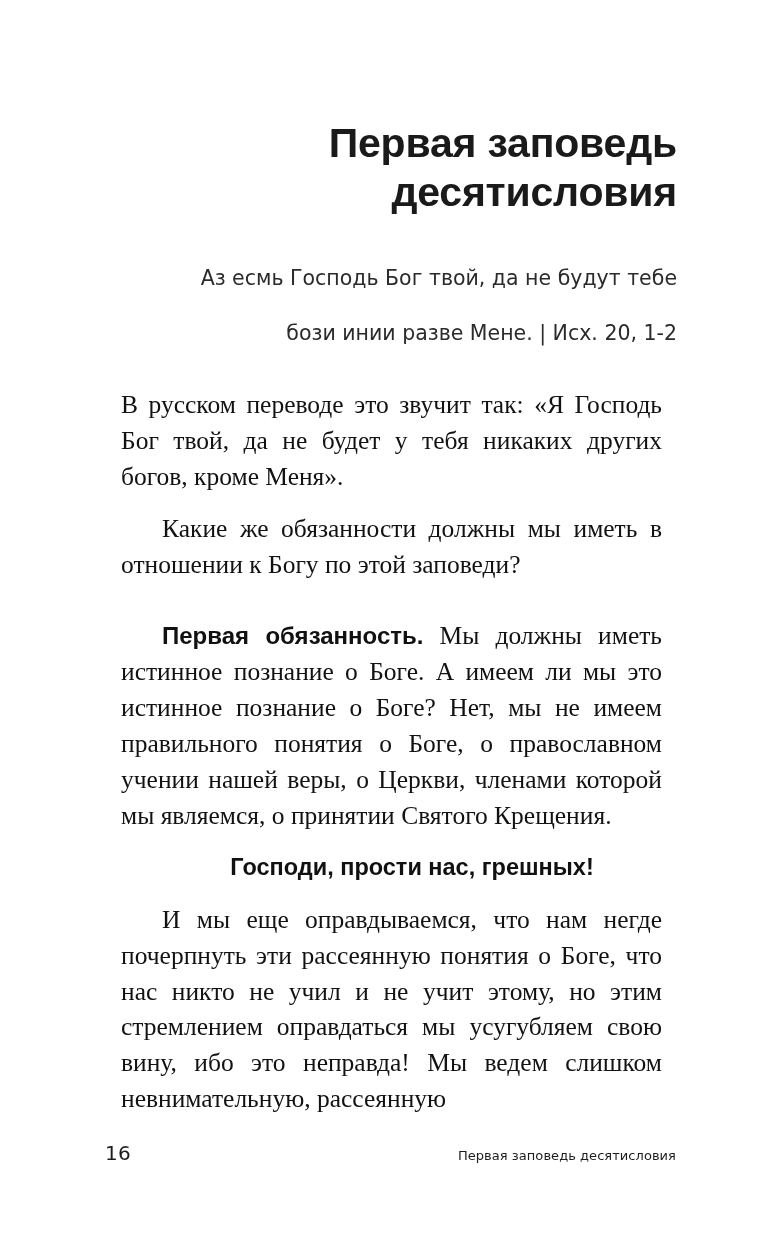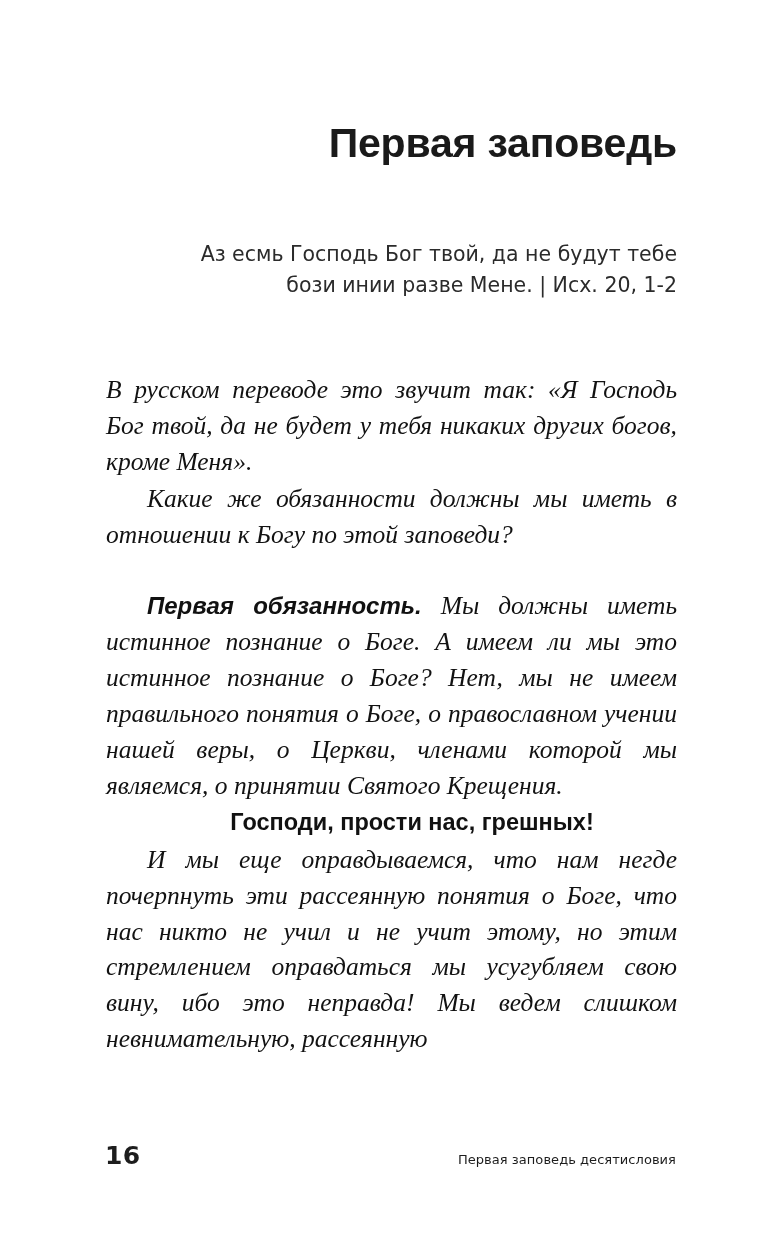--- a/index.html
+++ b/index.html
@@ -41,40 +41,39 @@
     left: 190px;
     right: 80px;
     top: 239px;
     text-align: right;
     font-family: "DejaVu Sans", "Liberation Sans", sans-serif;
     font-weight: 400;
     font-size: 20.5px;
     line-height: 31px;
     color: #2b2b2b;
   }
-  .epigraph .eline { display: block; }
+  .epigraph .eline { display: block; margin-top: 24px; }
 
   
   .body-col {
     position: absolute;
     left: 104px;
     top: 371px;
     width: 573px;
   }
 
   .para {
-    margin: 1px;
+    margin: 16px;
     font-family: "Liberation Serif", "DejaVu Serif", serif;
     font-size: 25.5px;
     line-height: 35.9px;
     color: #121212;
     text-align: justify;
     text-justify: inter-word;
     hyphens: manual;
-    font-style: italic;
   }
   .para.indent { text-indent: 41px; }
   .para.gap-before { margin-top: 35.9px; }
 
   .runin {
     font-family: "Liberation Sans", "DejaVu Sans", sans-serif;
     font-weight: 700;
     font-size: 24px;
     color: #111111;
   }
@@ -97,37 +96,38 @@
     right: 81px;
     top: 1141px;
     height: 34px;
     display: flex;
     align-items: baseline;
     justify-content: space-between;
     font-family: "DejaVu Sans", "Liberation Sans", sans-serif;
     color: #1d1d1d;
   }
   .folio {
-    font-size: 25px;
-    font-weight: 700;
+    font-size: 20px;
+    font-weight: 400;
     letter-spacing: 0.4px;
   }
   .running-head {
     font-size: 13px;
     font-weight: 400;
     letter-spacing: 0.05px;
   }
 </style>
 </head>
 <body>
 
 <div class="page">
 
   <h1 class="chapter-title">
     <span class="tline">Первая заповедь</span>
+    <span class="tline">десятисловия</span>
   </h1>
 
   <div class="epigraph">
     <span class="eline">Аз есмь Господь Бог твой, да не будут тебе</span>
     <span class="eline">бози инии разве Мене. | Исх. 20, 1-2</span>
   </div>
 
   <div class="body-col">
 
     <p class="para">В русском переводе это звучит так: «Я Господь Бог твой, да не будет у тебя никаких других богов, кроме Меня».</p>

